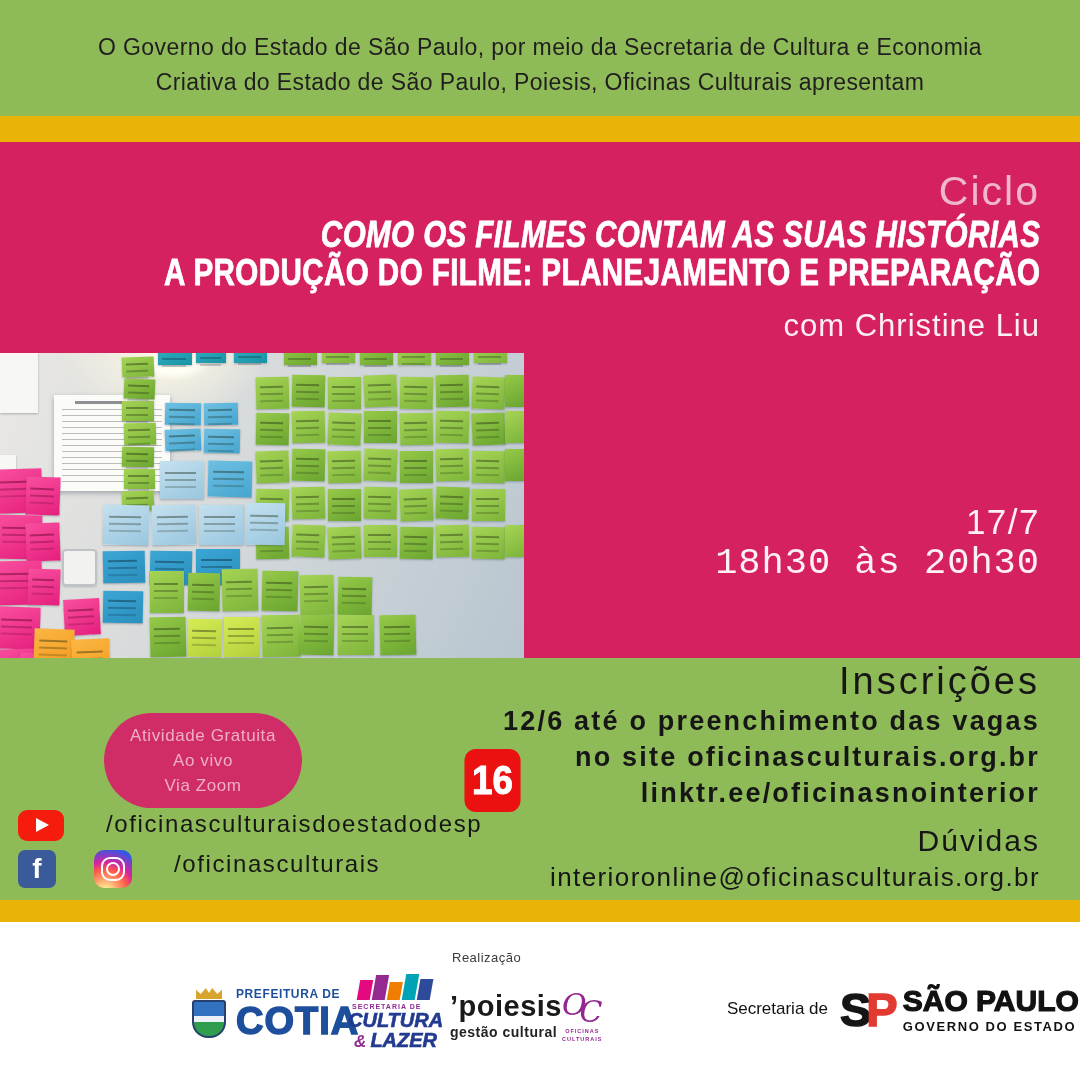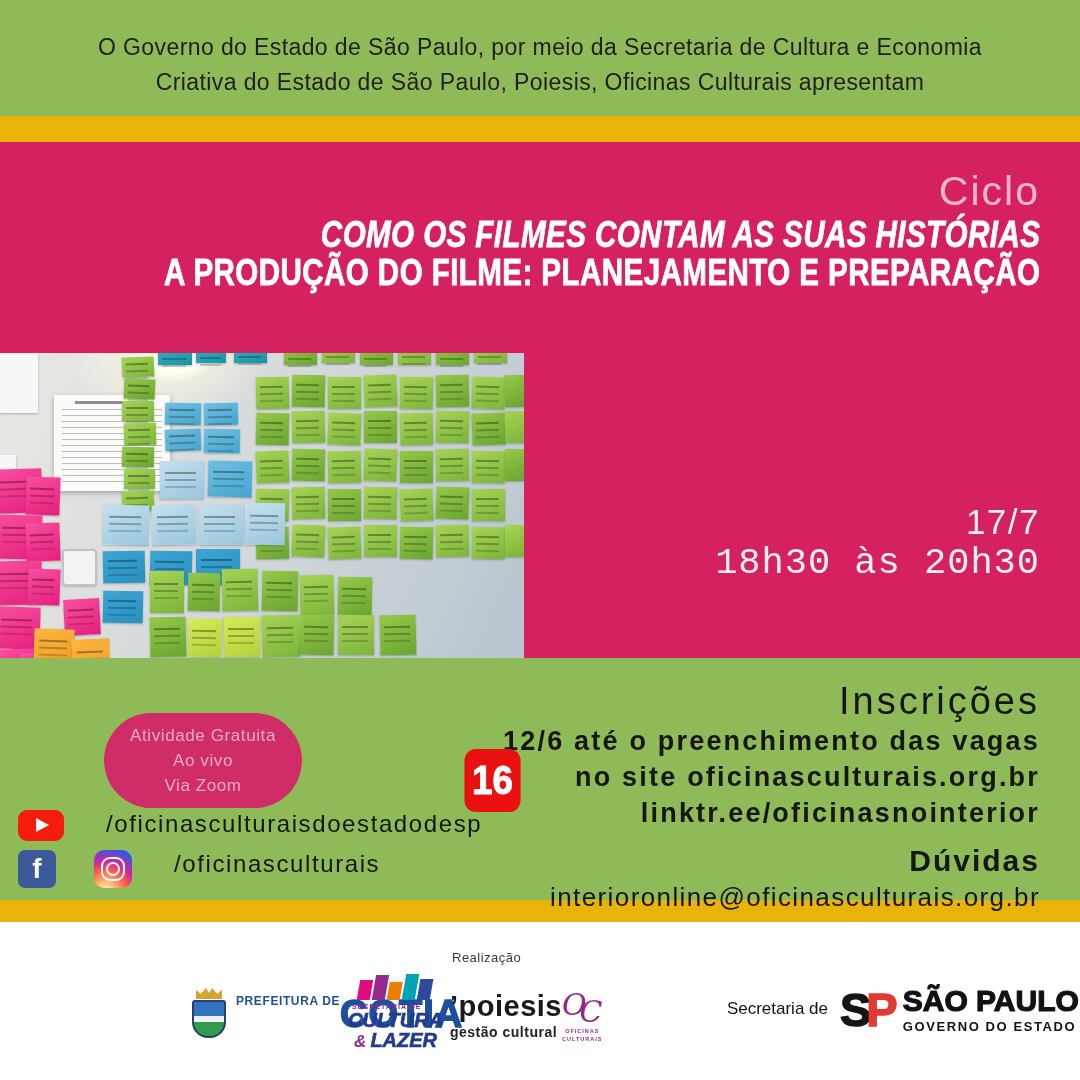--- a/index.html
+++ b/index.html
@@ -57,25 +57,25 @@
   .paper::before{content:"";position:absolute;top:6px;left:18%;width:62%;height:3px;
                  background:rgba(70,72,80,.6);}
   .paper::after{content:"";position:absolute;inset:14px 8px 8px 8px;
                 background:repeating-linear-gradient(180deg,rgba(110,112,118,.45) 0 1px,transparent 1px 6px);}
   .switch{background:#f2f3f1;border-radius:4px;
           box-shadow:inset 0 0 0 2px rgba(150,155,160,.55),0 1px 2px rgba(80,90,100,.3);}
 
   
   .photo-caption{position:absolute;left:0;top:27px;width:492px;text-align:center;
                  color:#1d1b1b;font-size:21px;letter-spacing:.5px;}
-  .main-text{position:absolute;right:40px;text-align:left;color:#171616;white-space:nowrap;margin-top:20px;}
+  .main-text{position:absolute;right:40px;text-align:left;color:#171616;white-space:nowrap;}
   .insc-title{top:2px;font-size:38px;letter-spacing:3px;font-weight:500;}
   .insc-1{top:48px;}  .insc-2{top:84px;}  .insc-3{top:120px;}
   .insc-line{font-size:27px;letter-spacing:2.2px;font-weight:600;}
-  .doubts{top:166px;font-size:30px;letter-spacing:2px;font-weight:700;}
+  .doubts{top:166px;font-size:30px;letter-spacing:2px;font-weight:400;}
   .email{top:204px;font-size:26px;letter-spacing:1.4px;}
 
   .pill{position:absolute;left:104px;top:55px;width:198px;height:95px;border-radius:48px;
         background:#d02d68;display:flex;flex-direction:column;justify-content:center;align-items:center;
         color:#f0adc6;font-size:17px;line-height:25px;letter-spacing:.6px;}
   .age-badge{position:absolute;left:462px;top:91px;width:61px;height:63px;border-radius:12px;
         background:#ec1111;display:flex;align-items:center;justify-content:center;
         color:#fff;font-size:40px;font-weight:bold;-webkit-text-stroke:1px #fff;
         transform:scaleX(.92);}
   .social-row{position:absolute;left:18px;display:flex;align-items:flex-start;gap:31px;}
@@ -95,21 +95,21 @@
   .realizacao{position:absolute;left:452px;top:28px;font-size:13px;color:#3a3a3a;
               letter-spacing:.5px;font-weight:500;}
   .logo{position:absolute;display:flex;align-items:center;color:#111;}
   .logo-cotia{left:190px;top:66px;}
   .crest{width:38px;height:52px;position:relative;margin-right:8px;}
   .crest::before{content:"";position:absolute;top:0;left:6px;width:26px;height:11px;background:#d7a52e;
       clip-path:polygon(0 100%,0 15%,18% 55%,38% 0,50% 45%,62% 0,82% 55%,100% 15%,100% 100%);}
   .crest::after{content:"";position:absolute;top:12px;left:2px;width:34px;height:38px;
       border-radius:3px 3px 16px 16px;border:2px solid #27406f;box-sizing:border-box;
       background:linear-gradient(180deg,#3173c1 0 40%,#eef2f7 40% 60%,#2f9c4e 60% 100%);}
-  .cotia-txt{display:flex;line-height:1;}
+  .cotia-txt{display:flex;flex-direction:column;line-height:1;}
   .cotia-top{font-size:12px;font-weight:bold;color:#1e4f9c;letter-spacing:.6px;margin-bottom:2px;}
   .cotia-name{font-size:38px;font-weight:bold;color:#1e4f9c;-webkit-text-stroke:1.5px #1e4f9c;
               letter-spacing:1px;}
   .logo-clz{left:348px;top:52px;flex-direction:column;align-items:center;line-height:1;}
   .clz-tiles{display:flex;align-items:flex-end;gap:2px;transform:skewX(-10deg);margin-bottom:3px;}
   .clz-tiles i{display:block;width:13px;}
   .clz-sec{font-size:7px;font-weight:bold;color:#8f2a90;letter-spacing:1px;align-self:flex-start;margin-left:4px;}
   .clz-l1{font-size:20px;font-weight:bold;font-style:italic;color:#223a8f;-webkit-text-stroke:.6px #223a8f;}
   .clz-l2{display:flex;gap:4px;align-items:baseline;}
   .clz-amp{font-size:17px;font-weight:bold;font-style:italic;color:#8f2a90;}
@@ -145,20 +145,21 @@
   </div>
 
   <div class="band band-hero">
     <div class="hero-text kicker">Ciclo</div>
     <div class="hero-text title1">
       <span class="title-line">COMO OS FILMES CONTAM AS SUAS HISTÓRIAS</span>
     </div>
     <div class="hero-text title2">
       <span class="title-line">A PRODUÇÃO DO FILME: PLANEJAMENTO E PREPARAÇÃO</span>
     </div>
+    <div class="hero-text presenter">com Christine Liu</div>
     <div class="hero-text when-date">17/7</div>
     <div class="hero-text when-time">18h30 às 20h30</div>
   </div>
 
   <div class="photo">
     <div class="lamp"></div>
     <div>
         <div class="note wt" style="left: 0px; top: 0px; width: 38px; height: 60px; transform: rotate(0deg);"></div>
         <div class="note wt" style="left: 0px; top: 102px; width: 16px; height: 40px; transform: rotate(0deg);"></div>
         <div class="note teal ln" style="left: 158px; top: -8px; width: 34px; height: 20px; transform: rotate(0deg);"></div>

